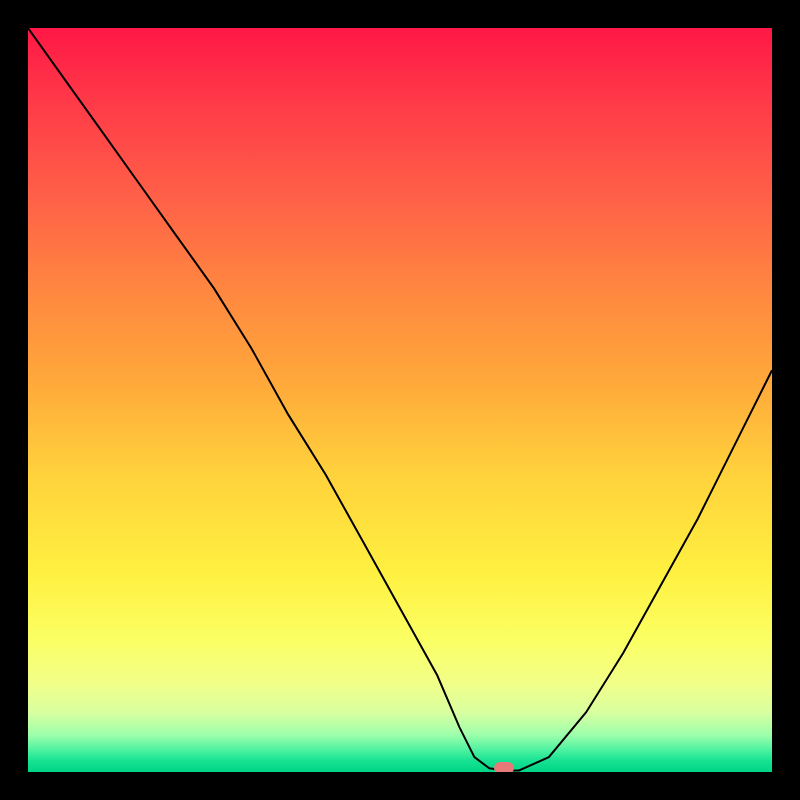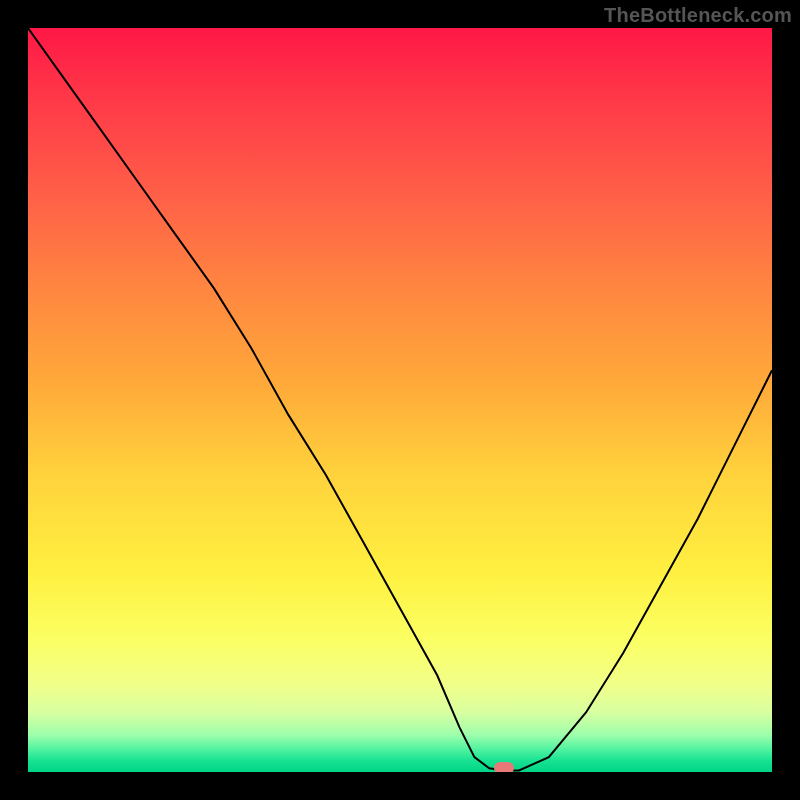--- a/index.html
+++ b/index.html
@@ -68,21 +68,20 @@
     background: #e77a78;
     border-radius: 6px;
     transform: translate(-50%, -50%);
     z-index: 3;
   }
 </style>
 </head>
 <body>
 
 <div class="frame">
-  <div class="watermark">TheBottleneck.com</div>
 
   <div class="plot-area">
     <div class="gradient"></div>
 
     <svg class="curve" viewBox="0 0 100 100" preserveAspectRatio="none">
       <path id="curve-path" d="M0.000 0.000 L5.000 7.000 L10.000 14.000 L15.000 21.000 L20.000 28.000 L25.000 35.000 L30.000 43.000 L35.000 52.000 L40.000 60.000 L45.000 69.000 L50.000 78.000 L55.000 87.000 L58.000 94.000 L60.000 98.000 L62.000 99.500 L64.000 99.800 L66.000 99.800 L70.000 98.000 L75.000 92.000 L80.000 84.000 L85.000 75.000 L90.000 66.000 L95.000 56.000 L100.000 46.000" fill="none" stroke="#000000" stroke-width="2" vector-effect="non-scaling-stroke"></path>
     </svg>
 
     <div class="marker" id="marker" style="left: 476.16px; top: 740.28px; background: rgb(231, 122, 120);"></div>
   </div>

